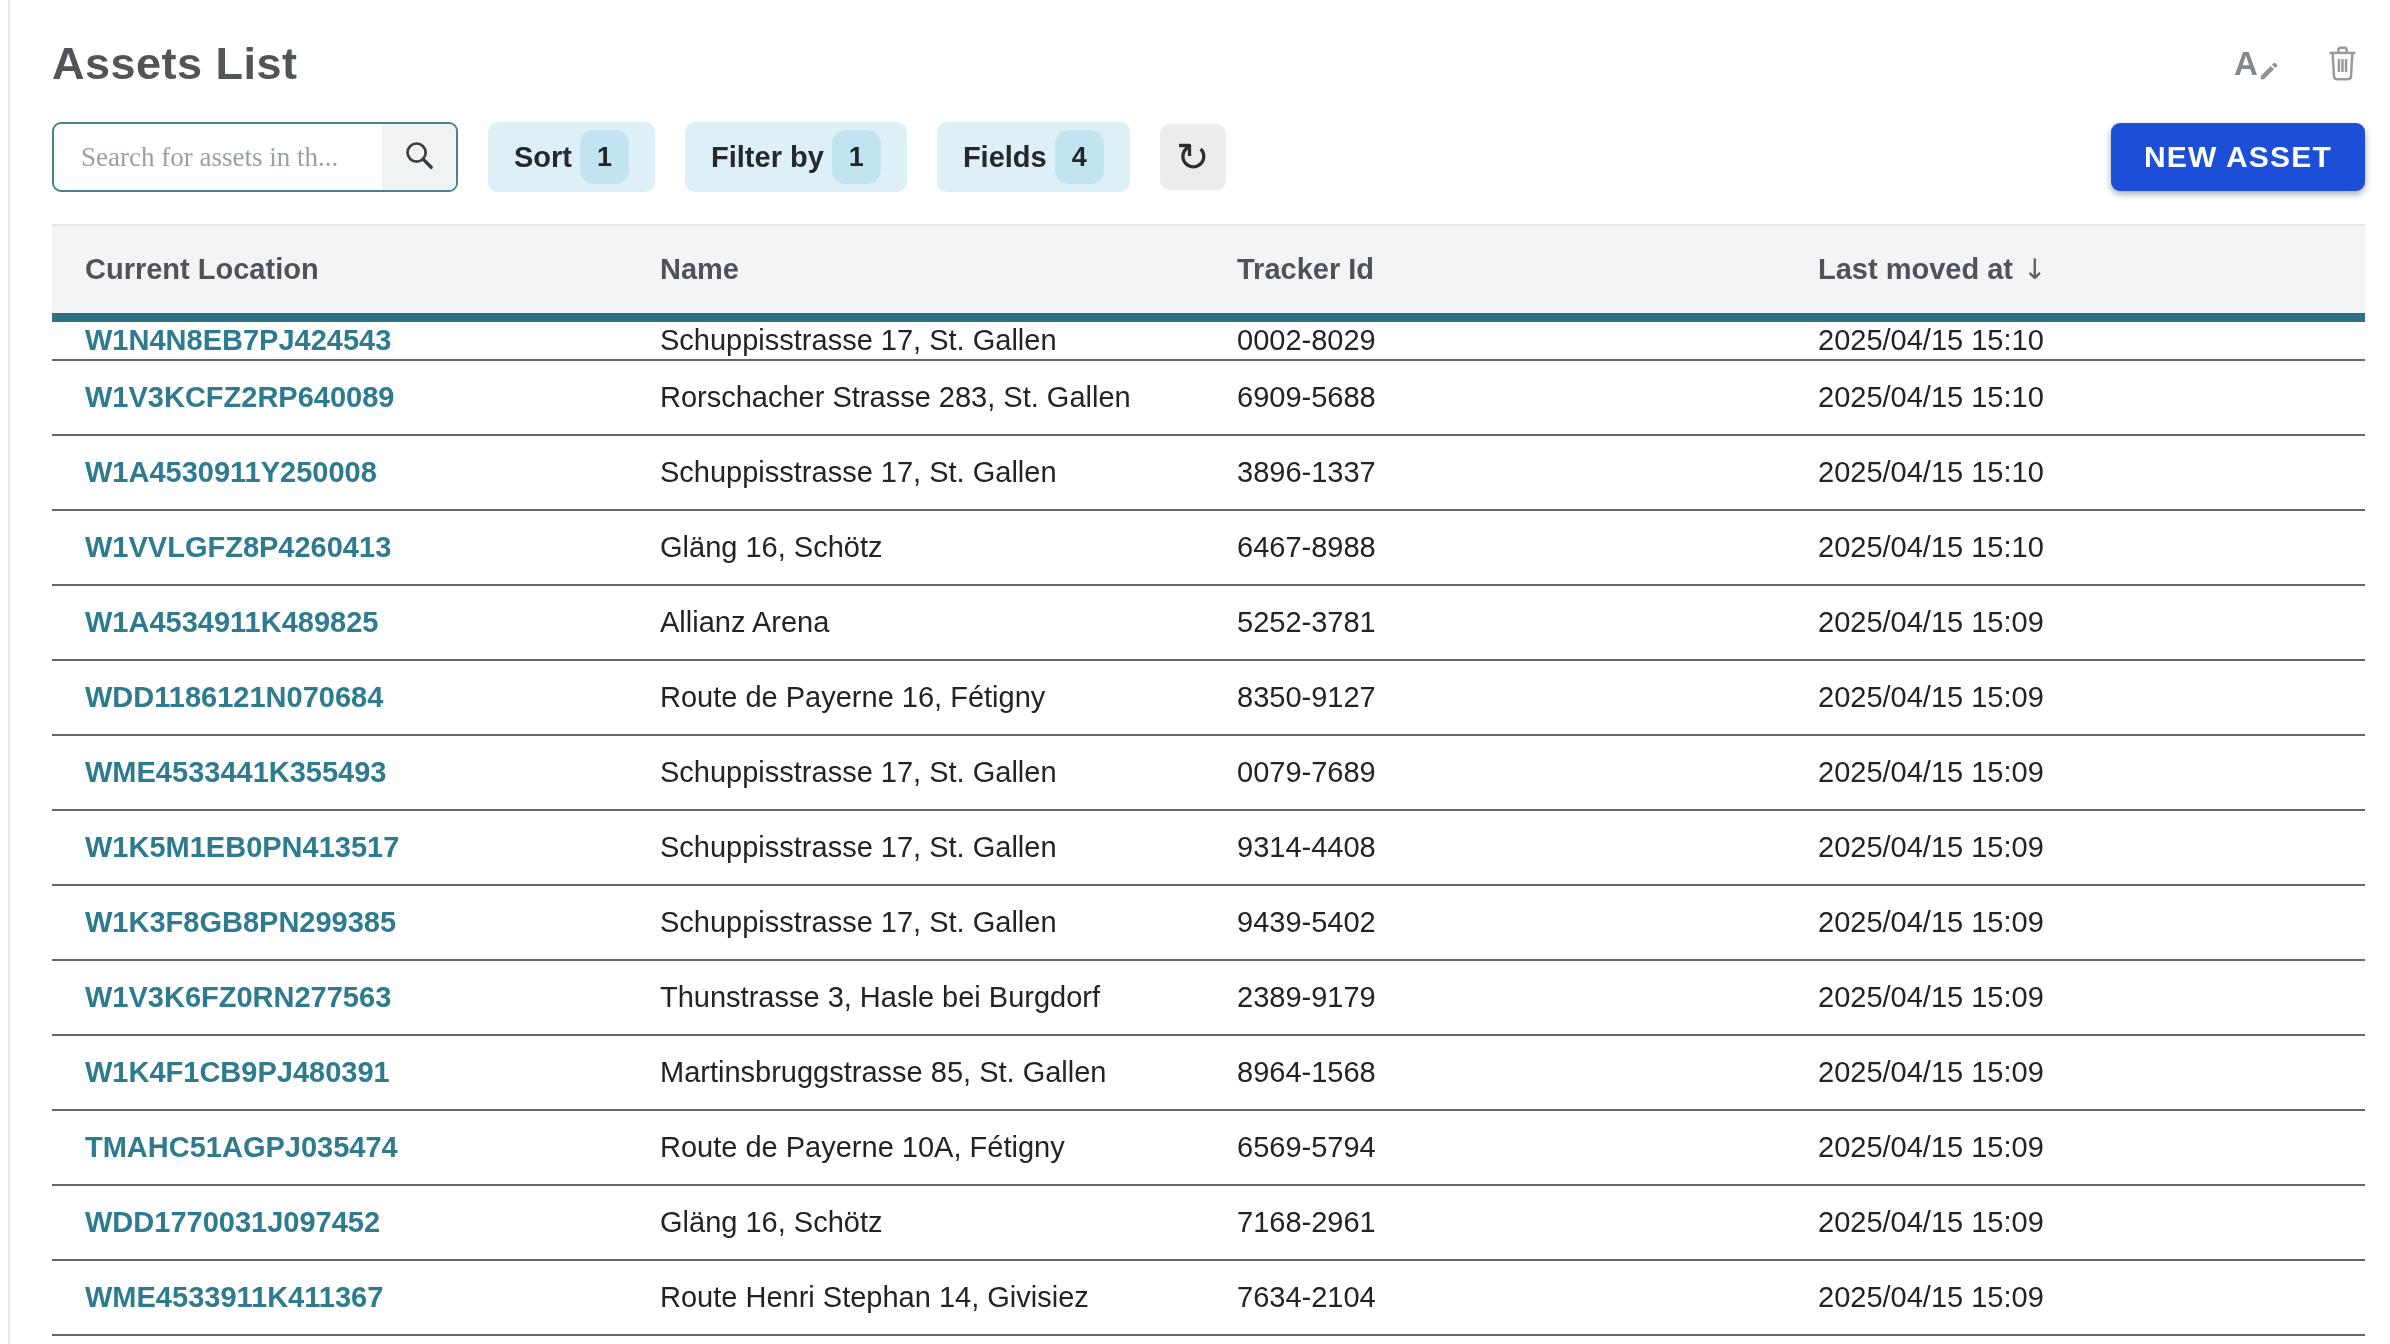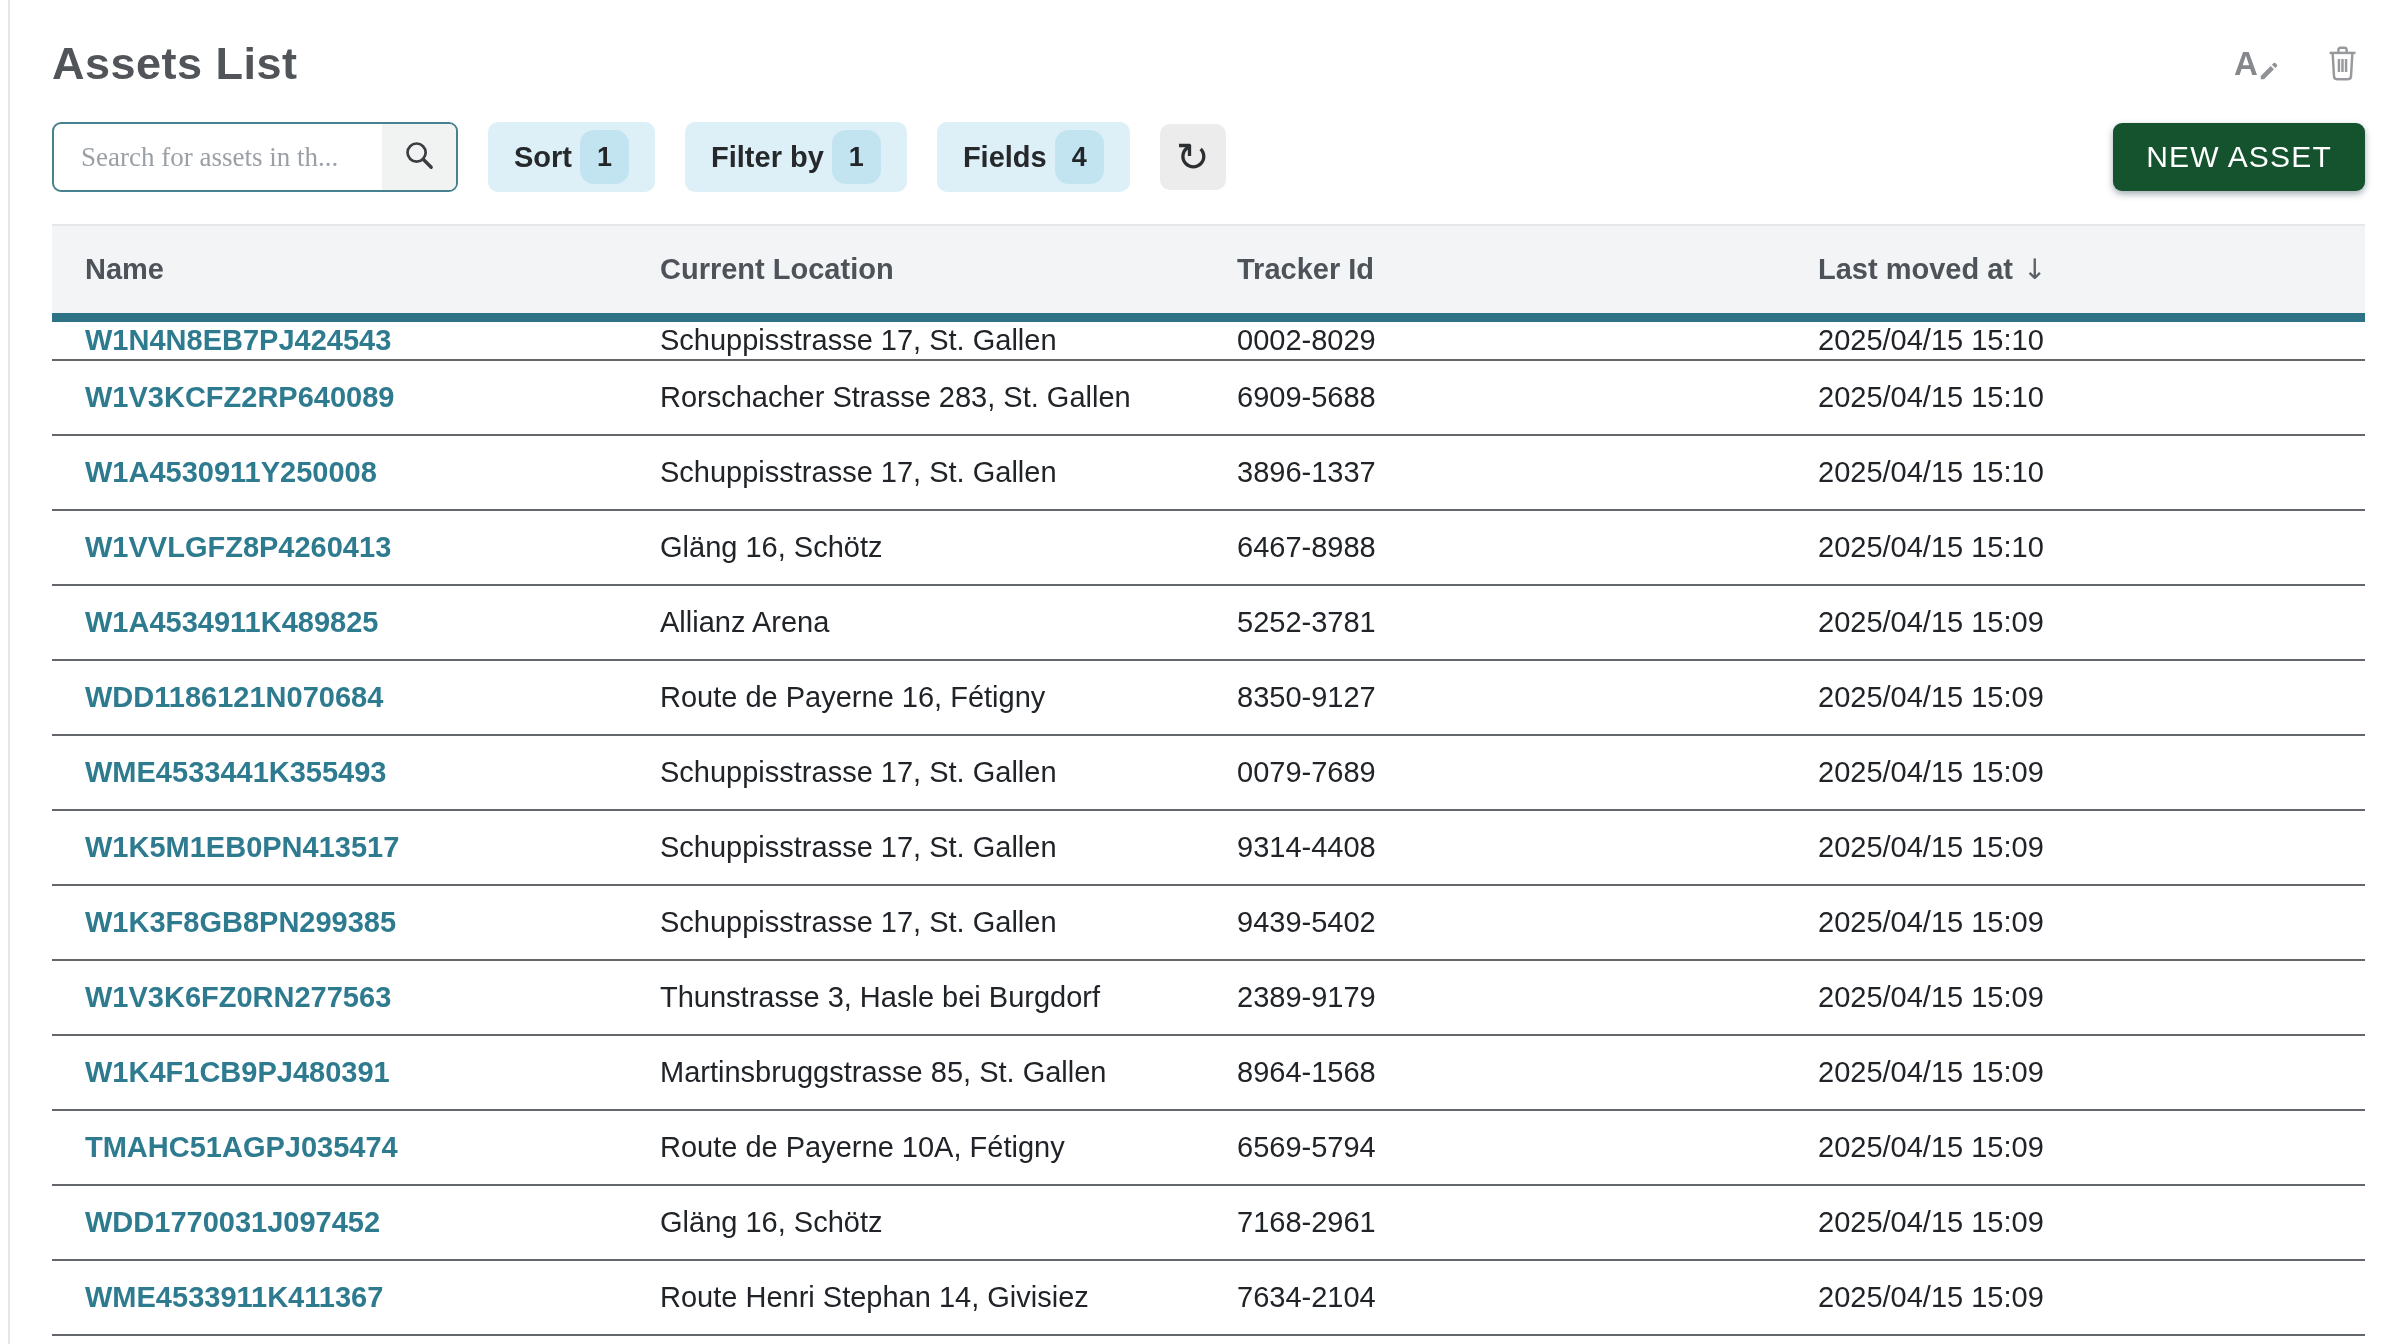--- a/index.html
+++ b/index.html
@@ -25,22 +25,22 @@
                 font-family:Liberation Serif, serif;color:#33373b;background:transparent;}
   .search-input::placeholder{color:#9aa0a5;}
   .search-btn{width:74px;background:#f1f2f2;display:flex;align-items:center;justify-content:center;cursor:pointer;}
   .chip{height:70px;border:0;background:#ddeff7;border-radius:10px;padding:0 26px;display:flex;
         align-items:center;gap:8px;font-size:29px;font-weight:700;color:#26292c;font-family:inherit;cursor:pointer;}
   .badge{background:#c2e4f0;height:54px;box-sizing:border-box;padding:0 17px;border-radius:14px;
          display:flex;align-items:center;justify-content:center;font-size:27px;font-weight:700;color:#232629;}
   .refresh-btn{width:66px;height:66px;border:0;background:#ececec;border-radius:10px;display:flex;
                align-items:center;justify-content:center;cursor:pointer;}
   .refresh-glyph{font-size:40px;line-height:1;color:#2c2f32;font-family:"DejaVu Sans",sans-serif;}
-  .new-asset{margin-left:auto;height:68px;border:0;border-radius:9px;background:#14532d;color:#fff;
-             font-size:30px;font-weight:400;letter-spacing:1.2px;padding:0 33px;font-family:inherit;
+  .new-asset{margin-left:auto;height:68px;border:0;border-radius:9px;background:#1d4ed8;color:#fff;
+             font-size:30px;font-weight:700;letter-spacing:1.2px;padding:0 33px;font-family:inherit;
              box-shadow:0 3px 7px rgba(15,45,60,.4);cursor:pointer;}
 
   
   .table{margin-top:32px;}
   .thead{display:grid;grid-template-columns:575px 577px 581px 1fr;background:#f3f4f5;height:89px;
          align-items:center;border-top:2px solid #e5e7e8;box-sizing:border-box;}
   .th{padding-left:33px;font-size:29px;font-weight:700;color:#4d5359;cursor:pointer;white-space:nowrap;}
   .sort-arrow{margin-left:10px;font-weight:400;color:#5b6166;font-size:28px;font-family:"DejaVu Sans",sans-serif;}
   .teal-bar{height:9px;background:#2e7286;}
   .tbody{background:#fff;}
@@ -112,22 +112,22 @@
 
       <button class="refresh-btn">
         <span class="refresh-glyph">↻</span>
       </button>
 
       <button class="new-asset">NEW ASSET</button>
     </div>
 
     <div class="table">
       <div class="thead">
+        <div class="th">Current Location</div>
         <div class="th">Name</div>
-        <div class="th">Current Location</div>
         <div class="th">Tracker Id</div>
         <div class="th">
           <span>Last moved at</span><span class="sort-arrow">↓</span>
         </div>
       </div>
       <div class="teal-bar"></div>
       <div class="tbody">
   <div class="row">
     <div class="cell">
       <a class="name-link">W1N4N8EB7PJ424543</a>

